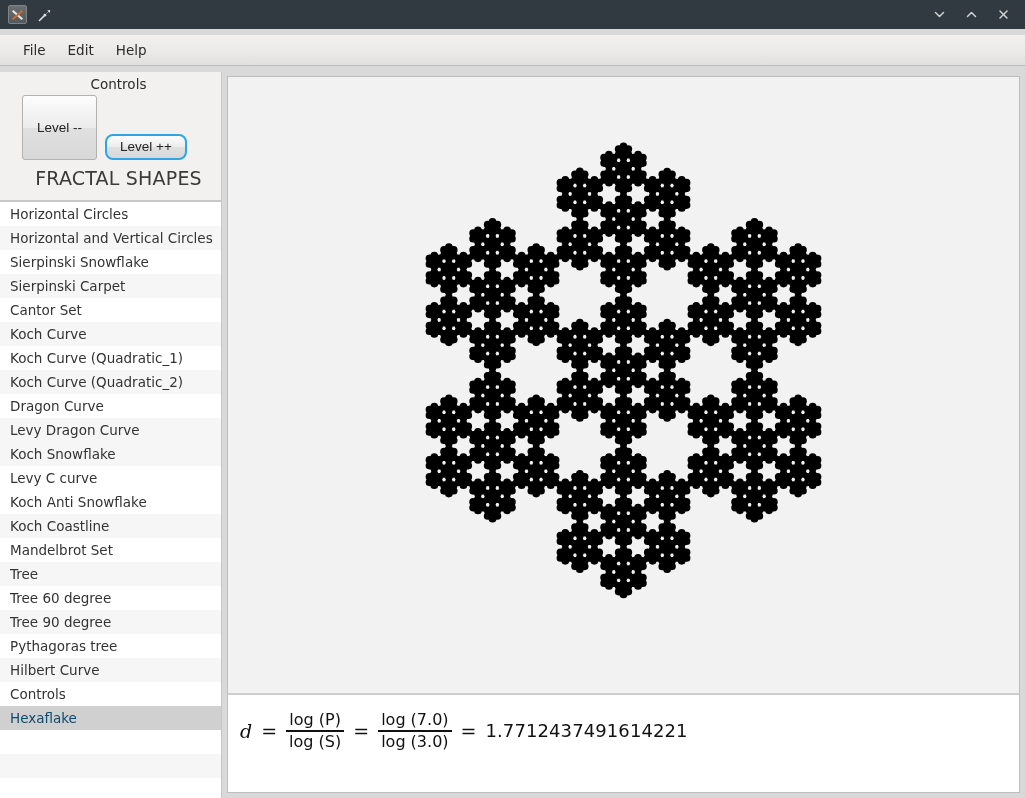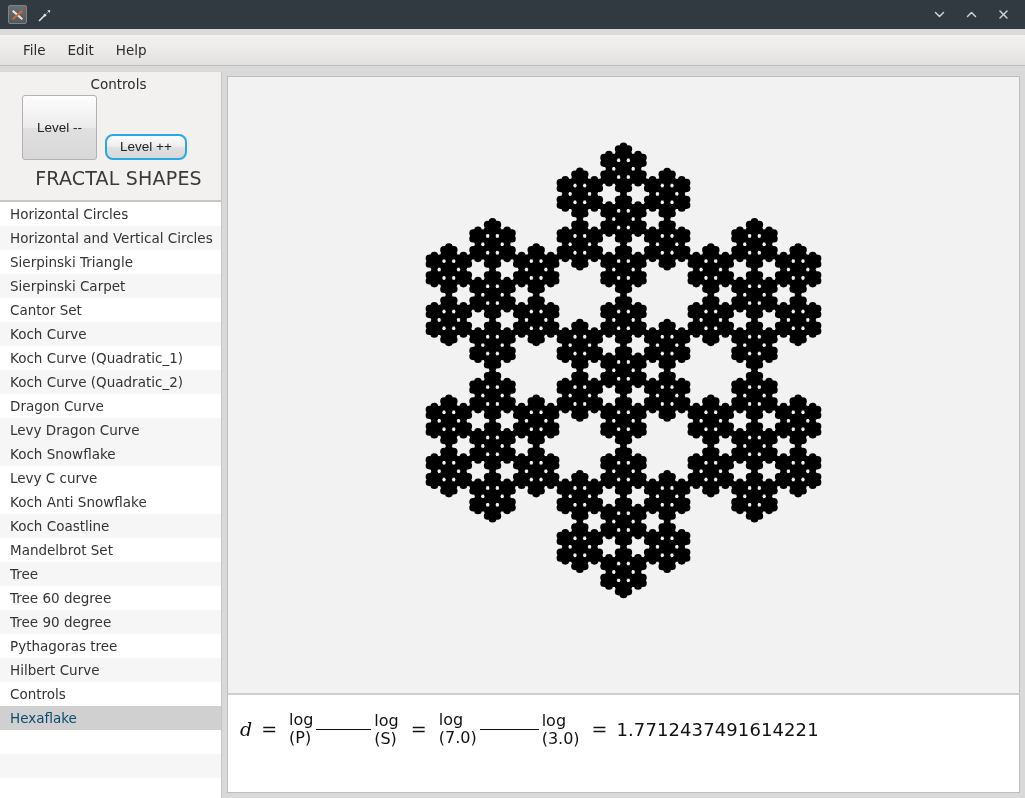--- a/index.html
+++ b/index.html
@@ -207,21 +207,21 @@
     align-items: center;
     font-family: "DejaVu Serif", "Liberation Serif", serif;
     font-size: 19px;
     color: #111;
     gap: 7px;
   }
   .math .var { font-style: italic; font-family: "DejaVu Serif", serif; font-size: 19px; }
   .math .eq { font-size: 19px; padding: 0 2px; }
   .frac {
     display: inline-flex;
-    flex-direction: row;
+    flex-direction: column;
     align-items: center;
     vertical-align: middle;
     font-family: "DejaVu Sans", sans-serif;
     font-size: 16px;
     line-height: 1.12;
   }
   .frac .num { padding: 0 3px 1px 3px; }
   .frac .den { padding: 1px 3px 0 3px; }
   .frac .bar {
     width: 100%;
@@ -285,21 +285,21 @@
         <div class="controls-title">Controls</div>
         <div class="btn-row">
           <button class="btn">Level --</button>
           <button class="btn focused">Level ++</button>
         </div>
         <div class="shapes-header">FRACTAL SHAPES</div>
       </div>
       <div class="list-wrap" id="shape-list">
           <div class="list-row">Horizontal Circles</div>
           <div class="list-row alt">Horizontal and Vertical Circles</div>
-          <div class="list-row">Sierpinski Triangle</div>
+          <div class="list-row">Sierpinski Snowflake</div>
           <div class="list-row alt">Sierpinski Carpet</div>
           <div class="list-row">Cantor Set</div>
           <div class="list-row alt">Koch Curve</div>
           <div class="list-row">Koch Curve (Quadratic_1)</div>
           <div class="list-row alt">Koch Curve (Quadratic_2)</div>
           <div class="list-row">Dragon Curve</div>
           <div class="list-row alt">Levy Dragon Curve</div>
           <div class="list-row alt">Koch Snowflake</div>
           <div class="list-row">Levy C curve</div>
           <div class="list-row">Koch Anti Snowflake</div>

